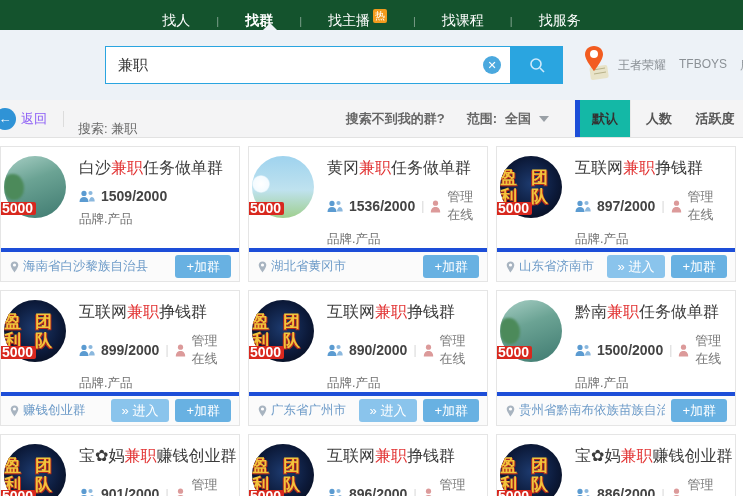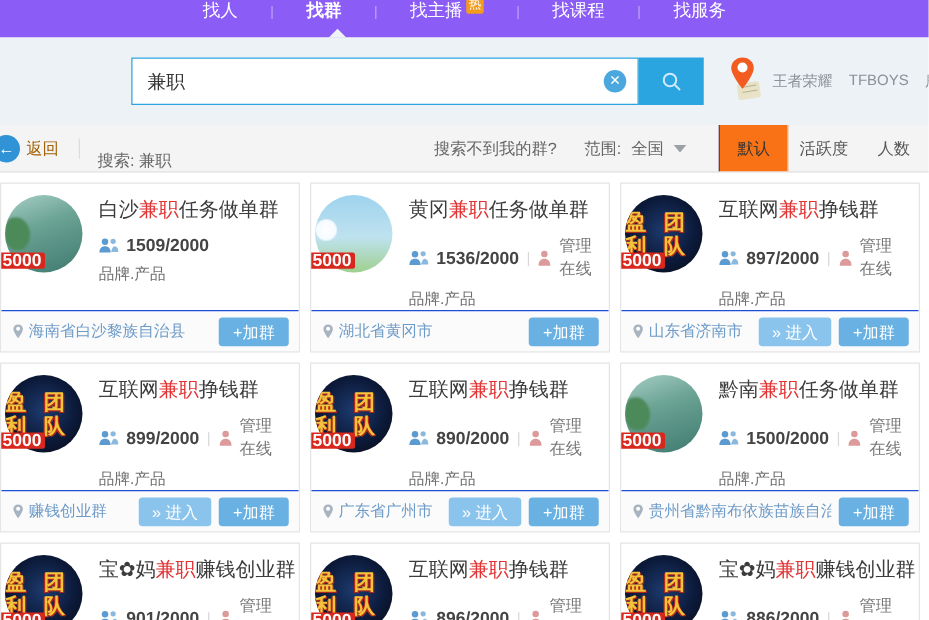--- a/index.html
+++ b/index.html
@@ -1,21 +1,21 @@
 <!DOCTYPE html>
 <html><head>
 <meta charset="utf-8">
 <style>
   * { margin:0; padding:0; box-sizing:border-box; }
   html,body { width:743px; height:496px; overflow:hidden; background:#fff;
     font-family:"Liberation Sans","DejaVu Sans",sans-serif; }
 
   
-  .nav { position:relative; height:30px; background:#8b5cf6; display:flex;
-    align-items:flex-start; justify-content:center; }
+  .nav { position:relative; height:30px; background:#14532d; display:flex;
+    align-items:flex-end; justify-content:center; }
   .nav-tab { color:#fff; font-size:14px; padding:0 26px; cursor:pointer; display:inline-flex;
     align-items:center; position:relative; }
   .nav-tab.active .nav-tab-label { font-weight:bold; }
   .nav-div { color:rgba(255,255,255,.45); font-size:11px; }
   .nav-badge { background:#f29b1d; color:#fff; font-size:10px; line-height:12px;
     padding:1px 2px; border-radius:2px; margin-left:3px; transform:translateY(-5px); }
   .nav-caret { position:absolute; left:263px; bottom:0; width:0; height:0;
     border-left:7px solid transparent; border-right:7px solid transparent;
     border-bottom:7px solid #edf2f7; }
 
@@ -33,32 +33,32 @@
   .geo-icon { position:absolute; left:582px; top:14px; }
   .hot-words { position:absolute; left:618px; top:27px; display:flex; gap:13px; }
   .hot-word { color:#8b9196; font-size:12px; cursor:pointer; white-space:nowrap; }
 
   
   .filter { height:38px; background:#f4f4f5; border-bottom:1px solid #e2e2e2;
     display:flex; align-items:center; font-size:13px; color:#666; }
   .back { display:flex; align-items:center; gap:5px; margin-left:-6px; cursor:pointer; }
   .back-circle { width:22px; height:22px; border-radius:50%; background:#2f93d6; color:#fff;
     font-size:13px; line-height:21px; text-align:center; }
-  .back-label { color:#a16207; }
+  .back-label { color:#8b5cf6; }
   .fdiv { width:1px; height:16px; background:#dcdcdc; margin:0 14px 0 16px; }
   .search-label { color:#666;margin-top:20px; }
-  .filter-right { margin-left:auto; display:flex; align-items:center; height:100%; }
+  .filter-right { margin-left:auto; display:flex; align-items:center; height:100%;font-weight:bold; }
   .cant-find { margin-right:22px; cursor:pointer; }
   .scope { display:flex; align-items:center; gap:8px; margin-right:26px; cursor:pointer;justify-content:center; }
   .scope-caret { width:0; height:0; border-left:5px solid transparent;
     border-right:5px solid transparent; border-top:6px solid #9aa0a6; }
   .sort-tab { width:56px; height:100%; display:flex; align-items:center; justify-content:center;
     cursor:pointer; color:#555; }
-  .sort-tab.active { background:#f97316; color:#333;
-    border-left:1px solid #1d4ed8; border-right:1px solid #e8e8e8; }
+  .sort-tab.active { background:#14b8a6; color:#333;
+    border-left:5px solid #1d4ed8; border-right:1px solid #e8e8e8; }
 
   
   .cards { display:grid; grid-template-columns:240px 240px 240px; gap:8px; padding-top:8px; }
   .card { height:136px; border:1px solid #e5e5e5; background:#fff; display:flex;
     flex-direction:column; overflow:hidden; }
   .card-body { flex:1; display:flex; padding:9px 10px 0 3px; gap:13px; }
   .avatar { position:relative; width:62px; height:62px; flex:none; }
   .av-img { width:62px; height:62px; border-radius:50%; overflow:hidden; display:flex;
     align-items:center; justify-content:flex-start; }
   .av-landscape { background:linear-gradient(160deg,#a8cfc5 0%,#6ba394 40%,#3f7a70 100%); }
@@ -74,21 +74,21 @@
   .av-badge { position:absolute; left:-5px; bottom:3px; background:#d8281e; color:#fff;
     font-size:14px; font-weight:bold; line-height:13px; padding:0 3px; border-radius:2px; }
   .card-info { flex:1; min-width:0; padding-top:2px; }
   .card-title { font-size:16px; color:#3c3c3c; white-space:nowrap; }
   .hl { color:#e23434; }
   .meta { display:flex; align-items:center; gap:6px; margin-top:9px; }
   .members { font-size:14px; font-weight:bold; color:#444; }
   .meta-div { color:#d8d8d8; font-size:12px; }
   .admin { font-size:13px; color:#777; }
   .tagline { margin-top:7px; font-size:12.5px; color:#6f6f6f; }
-  .card-footer { height:33px; flex:none; border-top:1px solid #1d4ed8; background:#fbfbfb;
+  .card-footer { height:33px; flex:none; border-top:4px solid #1d4ed8; background:#fbfbfb;
     display:flex; align-items:center; padding:0 8px 0 9px; gap:6px; }
   .loc { flex:1; min-width:0; display:flex; align-items:center; gap:4px; color:#6d9bc8;
     font-size:12.5px; white-space:nowrap; overflow:hidden; }
   .btn { border:none; color:#fff; font-size:13px; line-height:23px; padding:0 11px;
     border-radius:3px; cursor:pointer; white-space:nowrap; font-family:inherit; }
   .btn-enter { background:#8ac4ec; }
   .btn-join { background:#68b1e2; }
   svg { display:block; }
 </style>
 </head>
@@ -150,22 +150,22 @@
   <span class="search-label">搜索: 兼职</span>
   <div class="filter-right">
     <span class="cant-find">搜索不到我的群?</span>
     <span class="scope">
       <span>范围:</span>
       <span>全国</span>
       <span class="scope-caret"></span>
     </span>
     <span id="sort-tabs" style="display:flex;height:100%">
         <span class="sort-tab active">默认</span>
+        <span class="sort-tab">人数</span>
         <span class="sort-tab">活跃度</span>
-        <span class="sort-tab">人数</span>
       </span>
   </div>
 </div>
 
 <div class="cards" id="cards">
     <div class="card">
     <div class="card-body">
       <span class="avatar">
         <span class="av-img av-landscape"></span>
         <span class="av-badge">5000</span>

